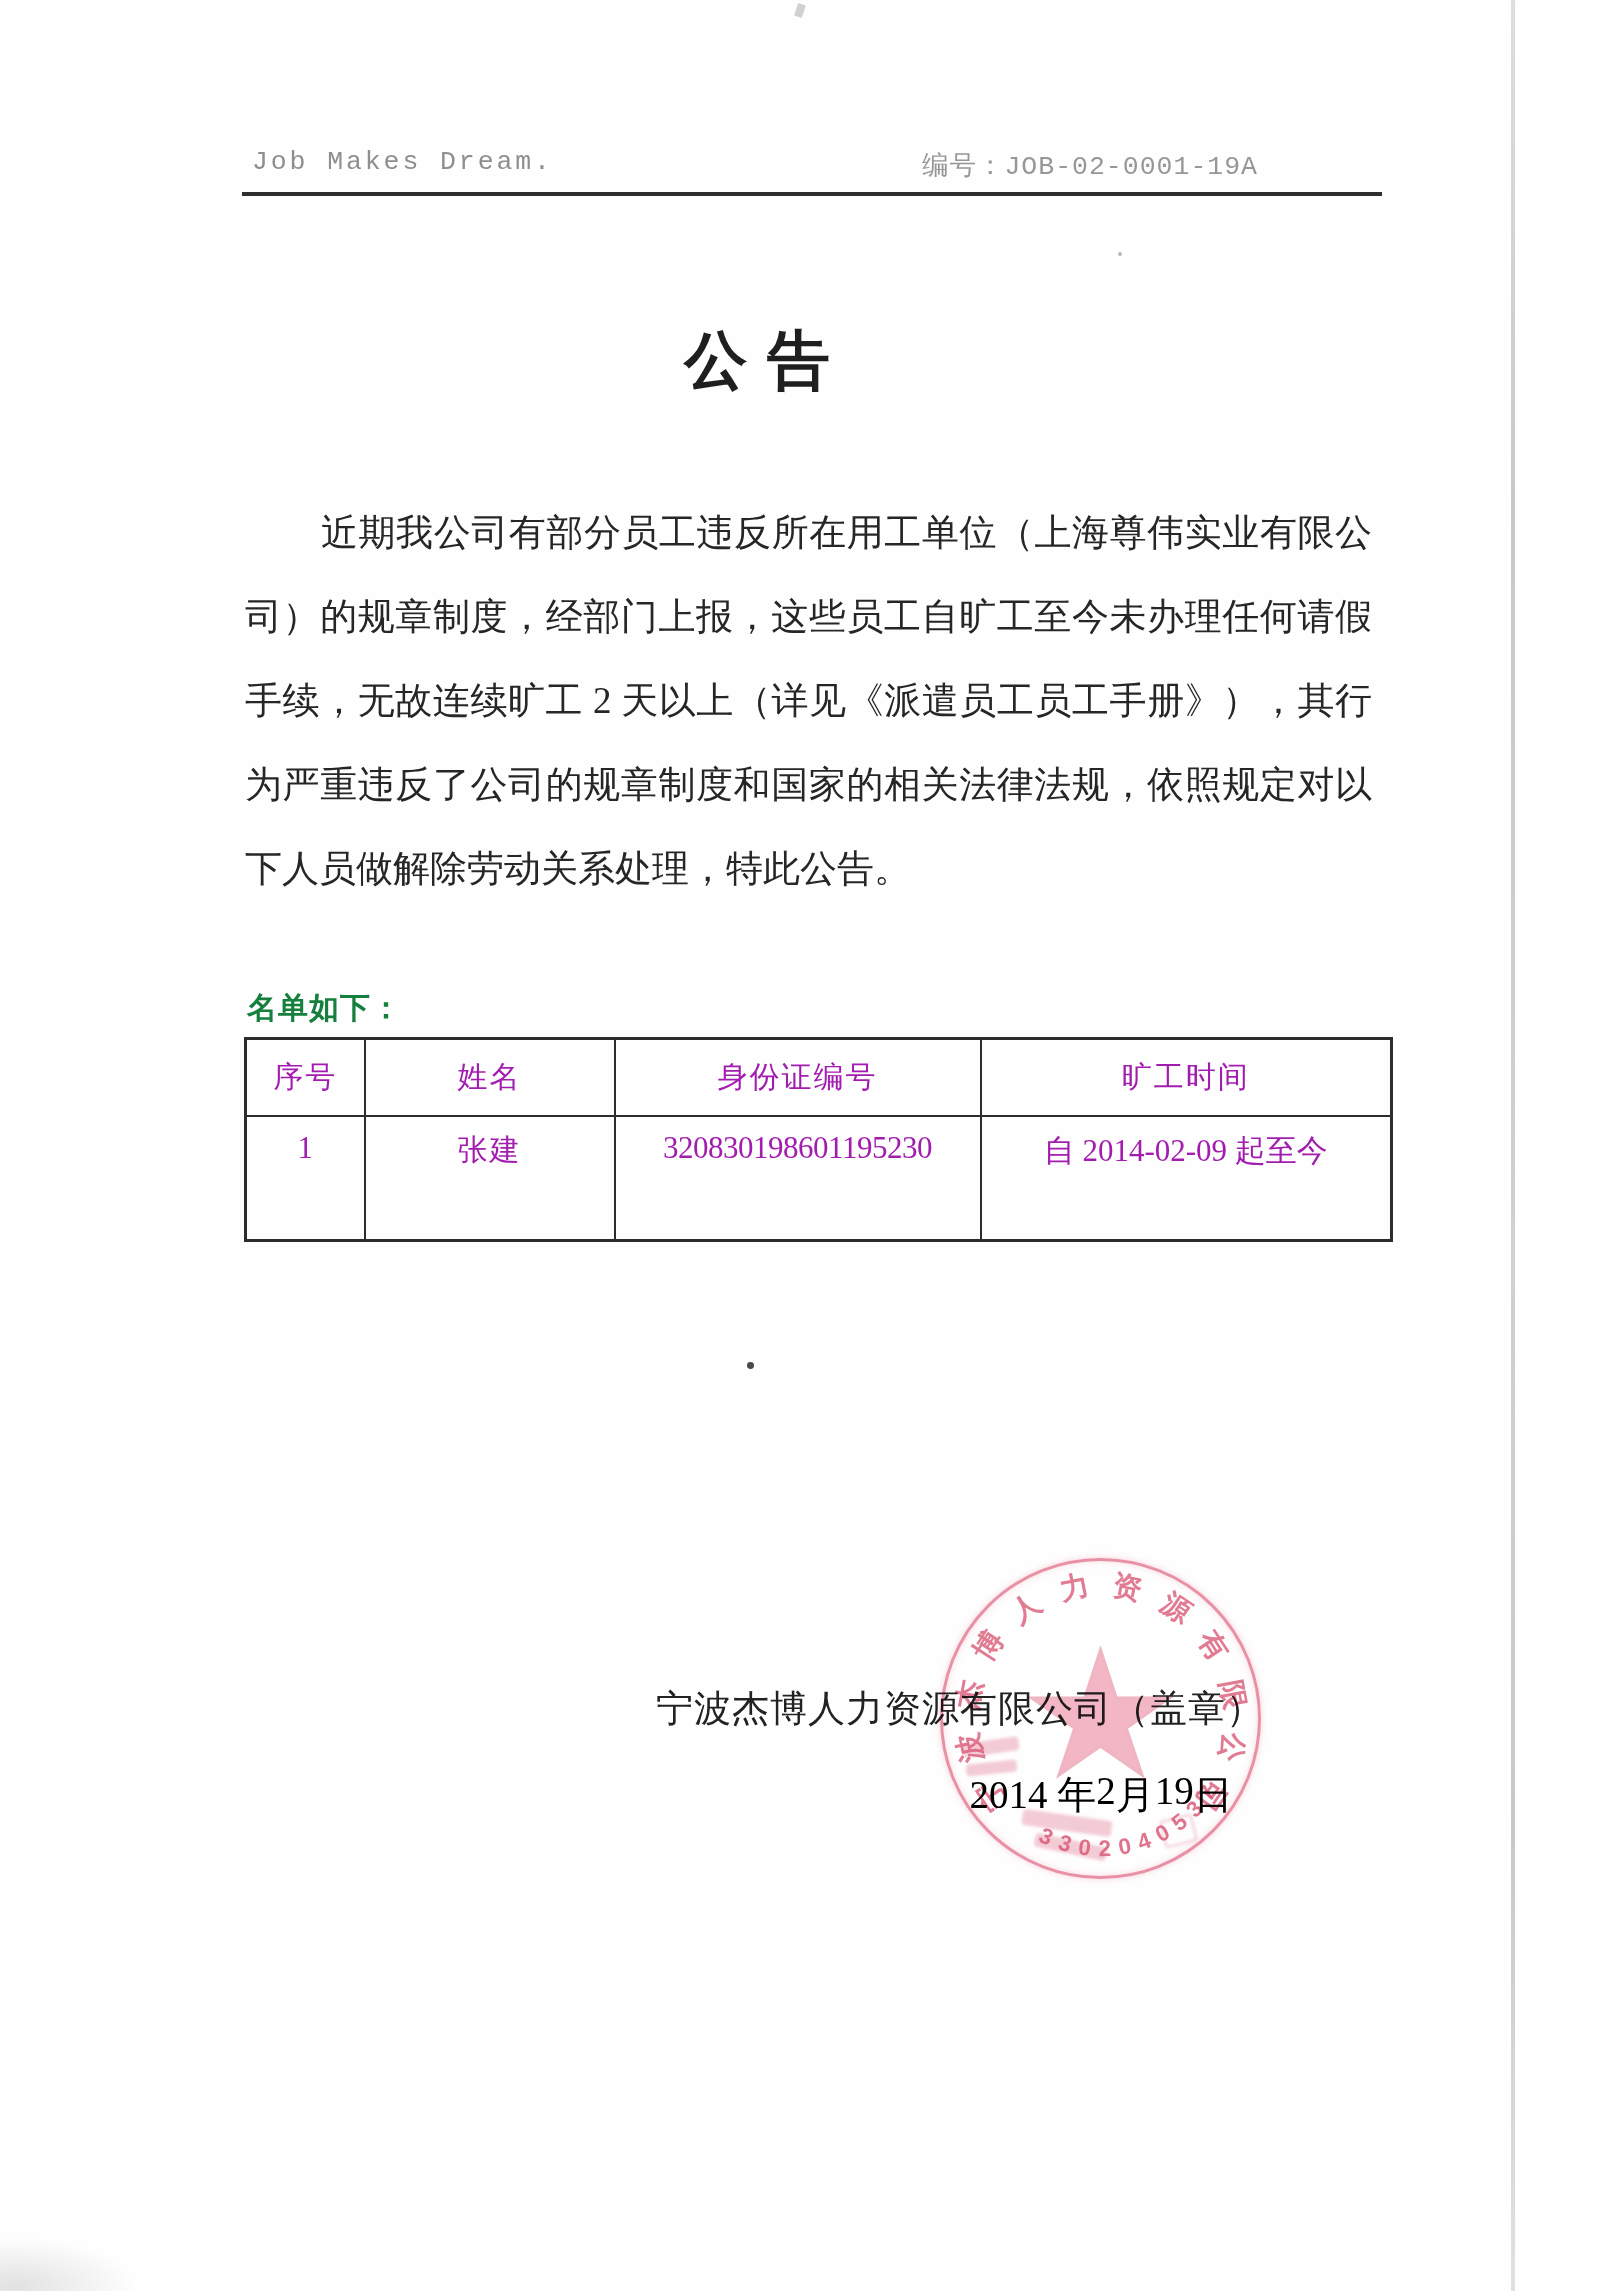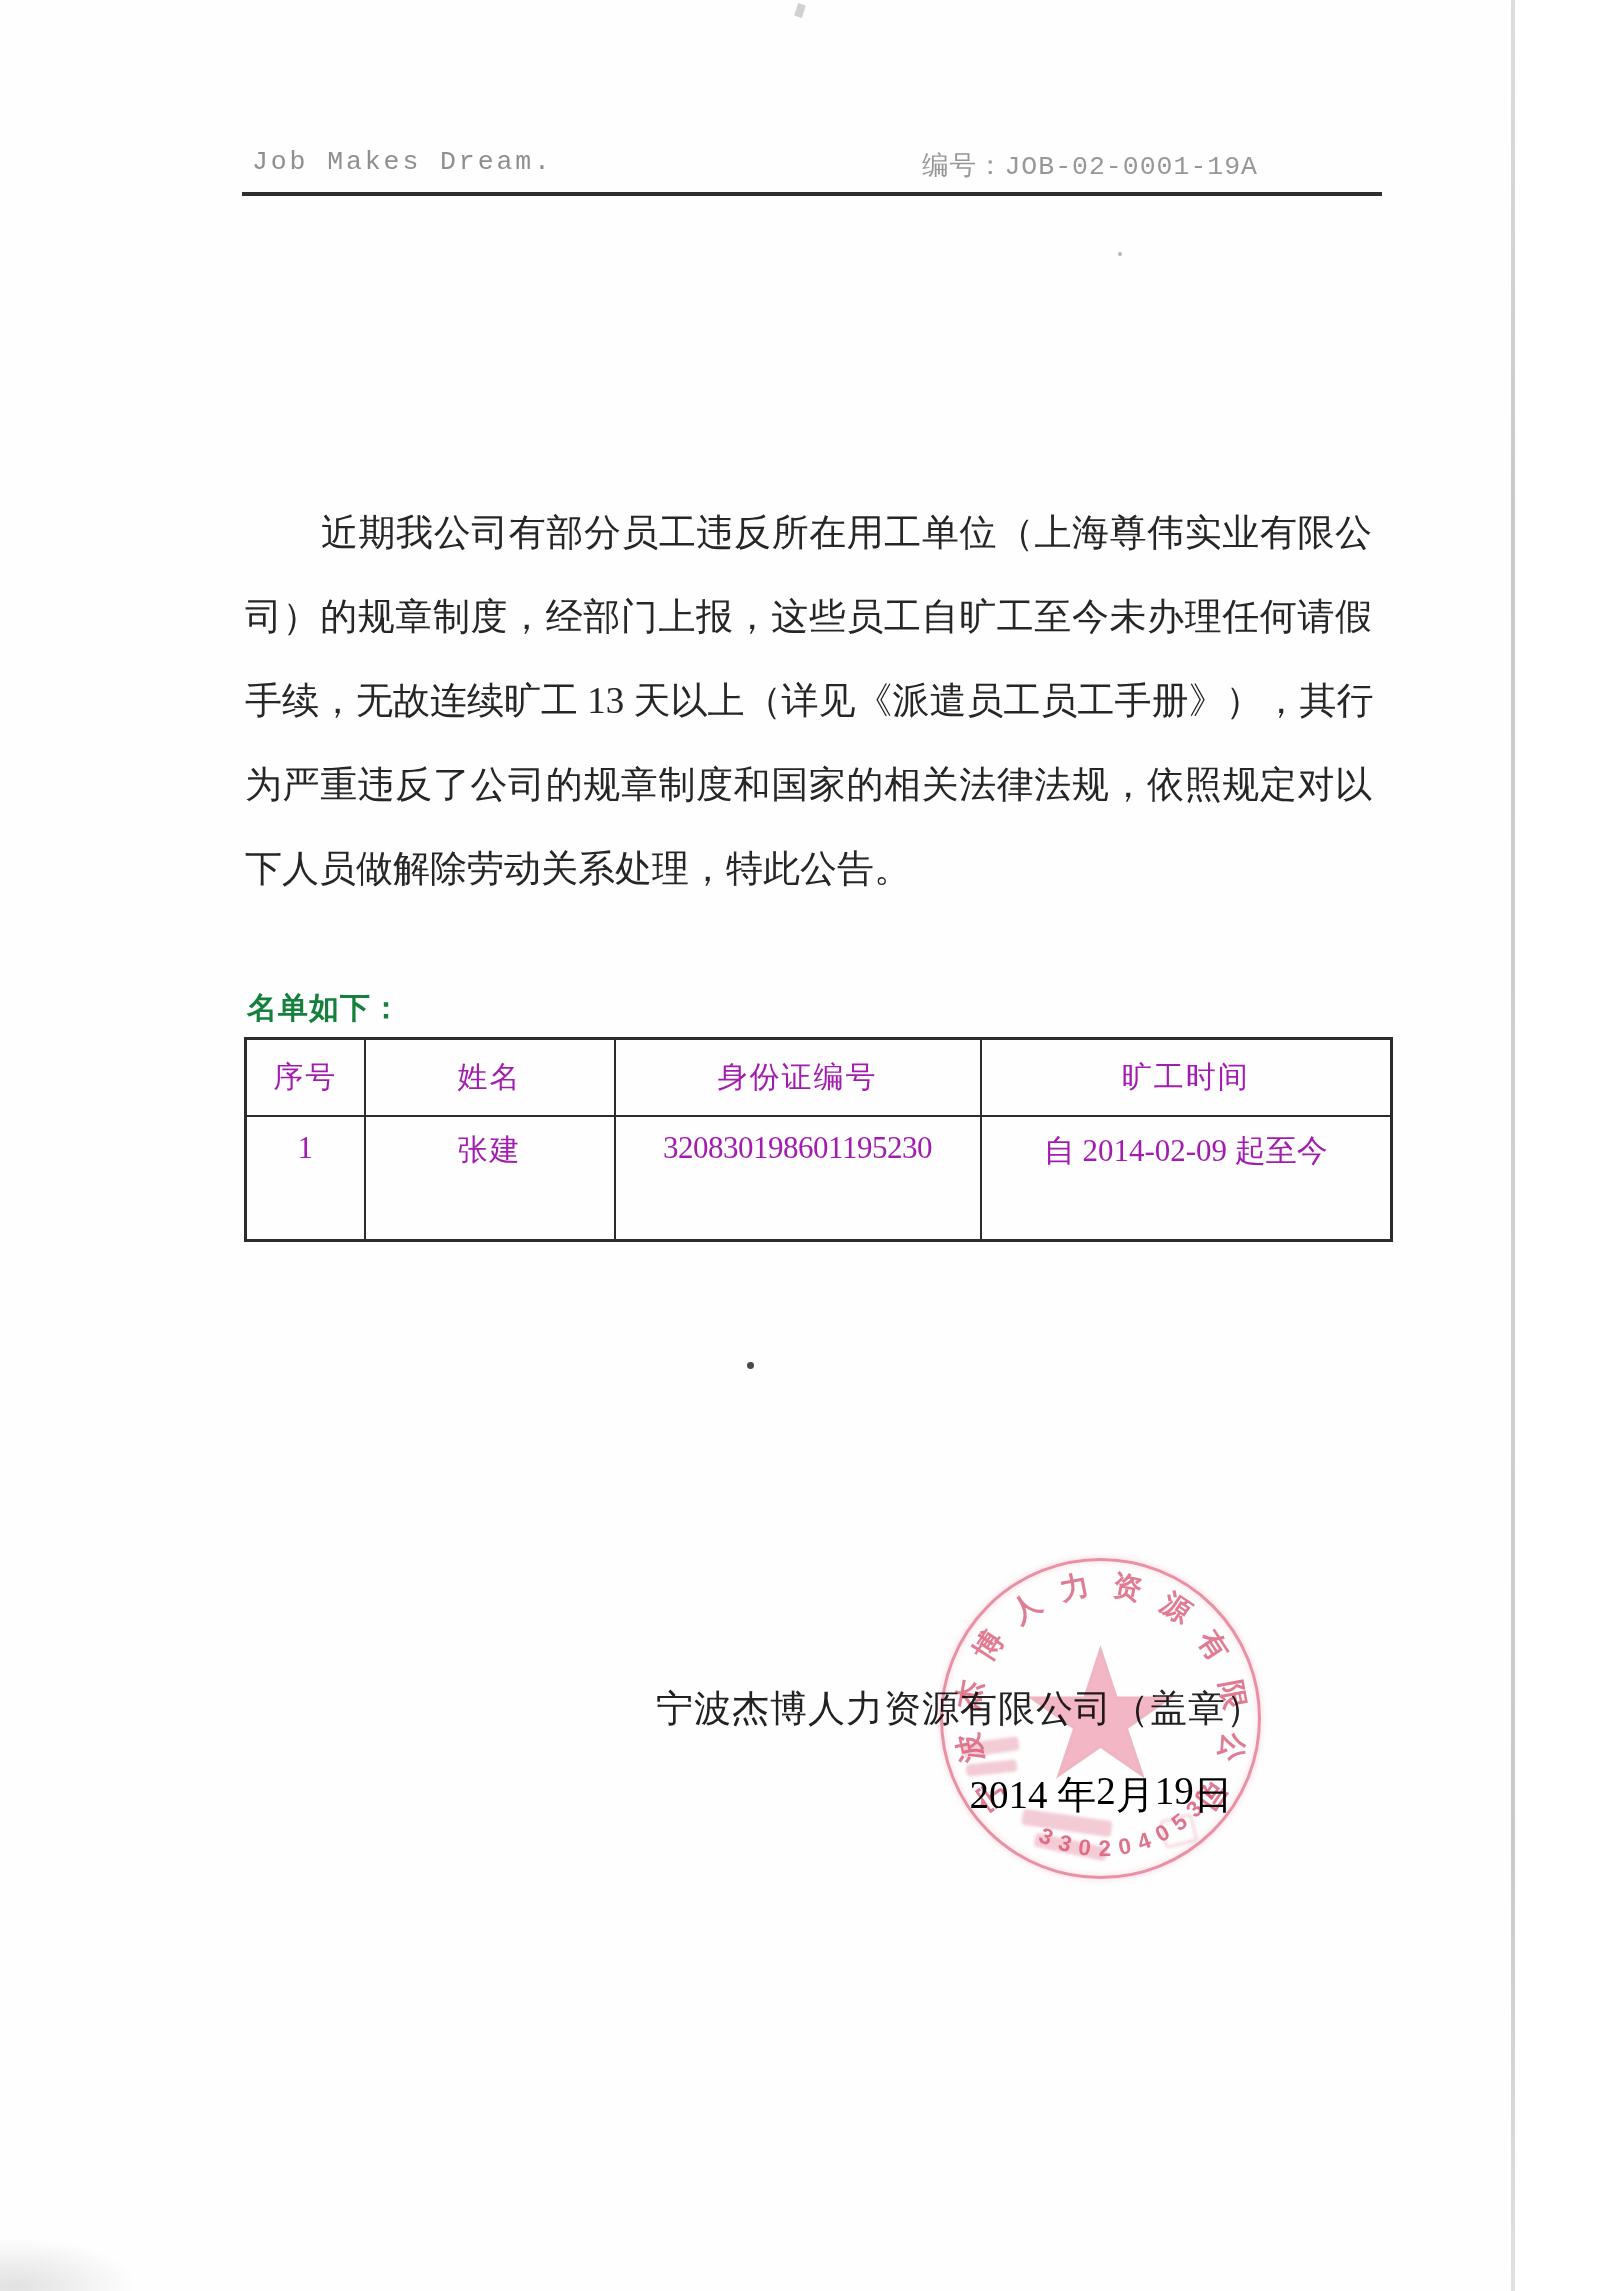--- a/index.html
+++ b/index.html
@@ -76,25 +76,26 @@
 </style>
 </head>
 <body>
 
 <div class="page">
 
   <div class="hdr-left">Job Makes Dream.</div>
   <div class="hdr-right">编号：JOB-02-0001-19A</div>
   <div class="hdr-rule"></div>
 
+  <div class="doc-title">公 告</div>
 
   <div class="body-par">
     <div class="ln first">近期我公司有部分员工违反所在用工单位（上海尊伟实业有限公</div>
     <div class="ln">司）的规章制度，经部门上报，这些员工自旷工至今未办理任何请假</div>
-    <div class="ln">手续，无故连续旷工 13 天以上（详见《派遣员工员工手册》），其行</div>
+    <div class="ln">手续，无故连续旷工 2 天以上（详见《派遣员工员工手册》），其行</div>
     <div class="ln">为严重违反了公司的规章制度和国家的相关法律法规，依照规定对以</div>
     <div class="ln last">下人员做解除劳动关系处理，特此公告。</div>
   </div>
 
   <div class="list-label">名单如下：</div>
 
   <table class="roster">
     <colgroup>
       <col style="width:119px">
         <col style="width:250px">

